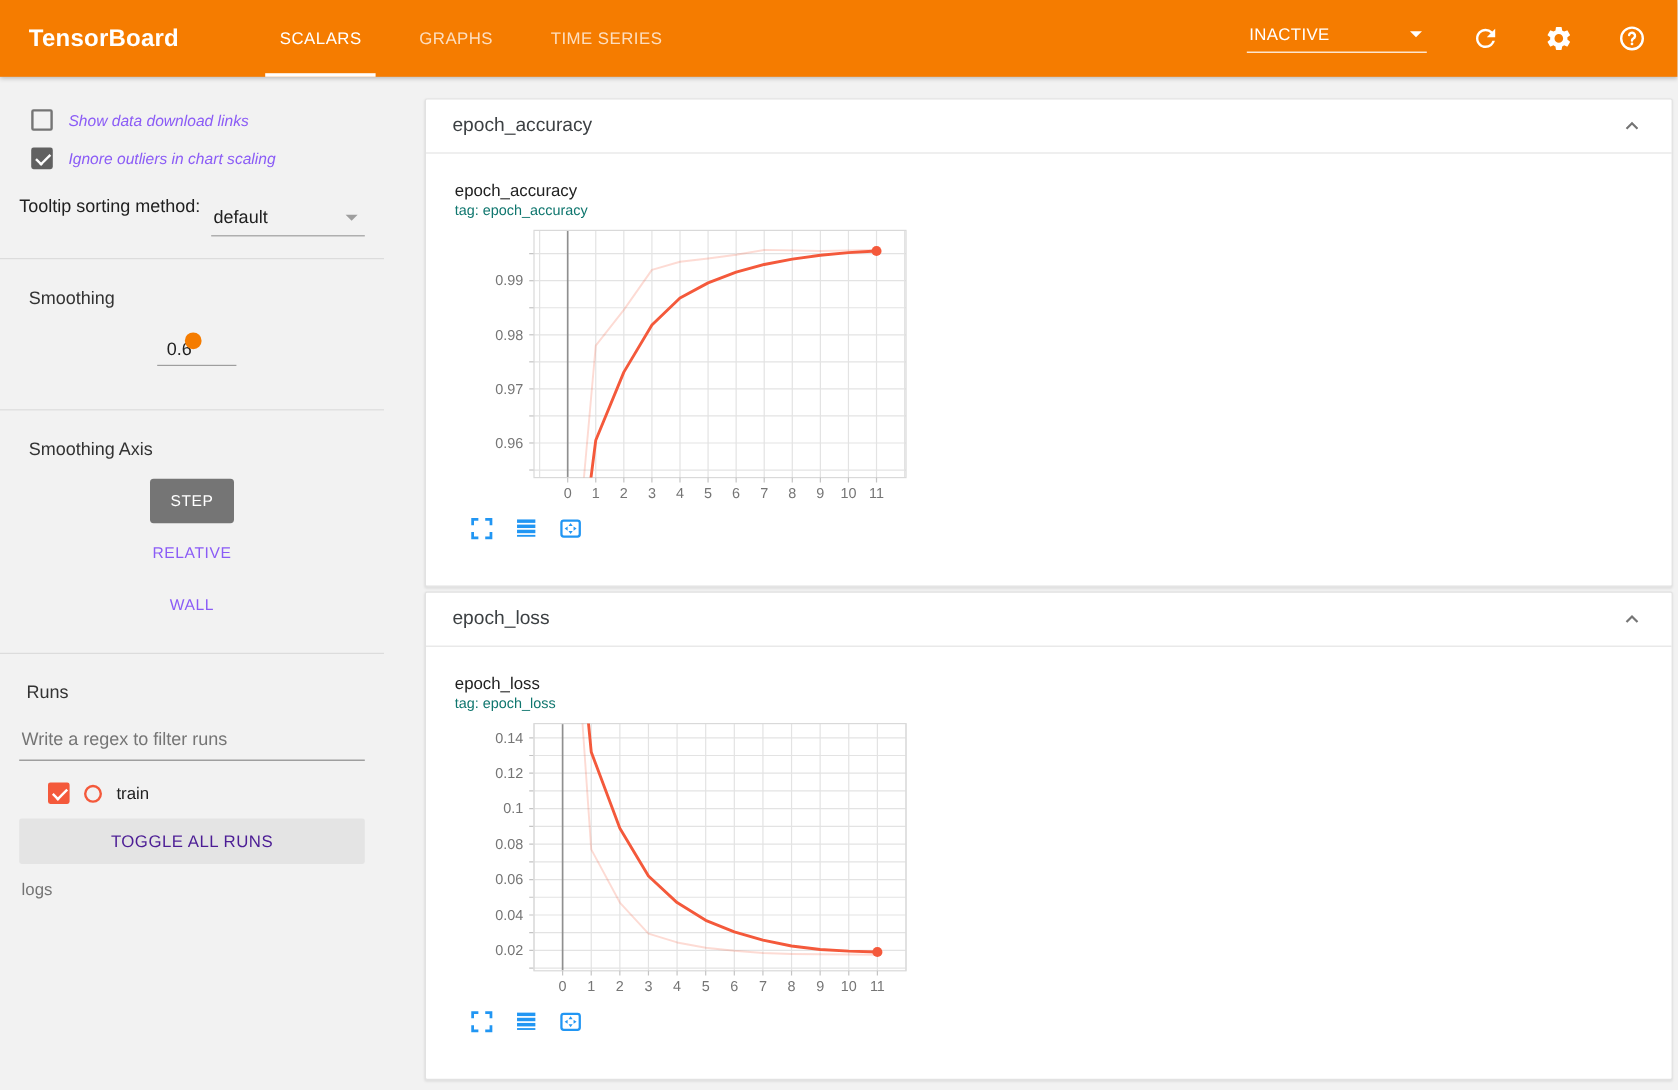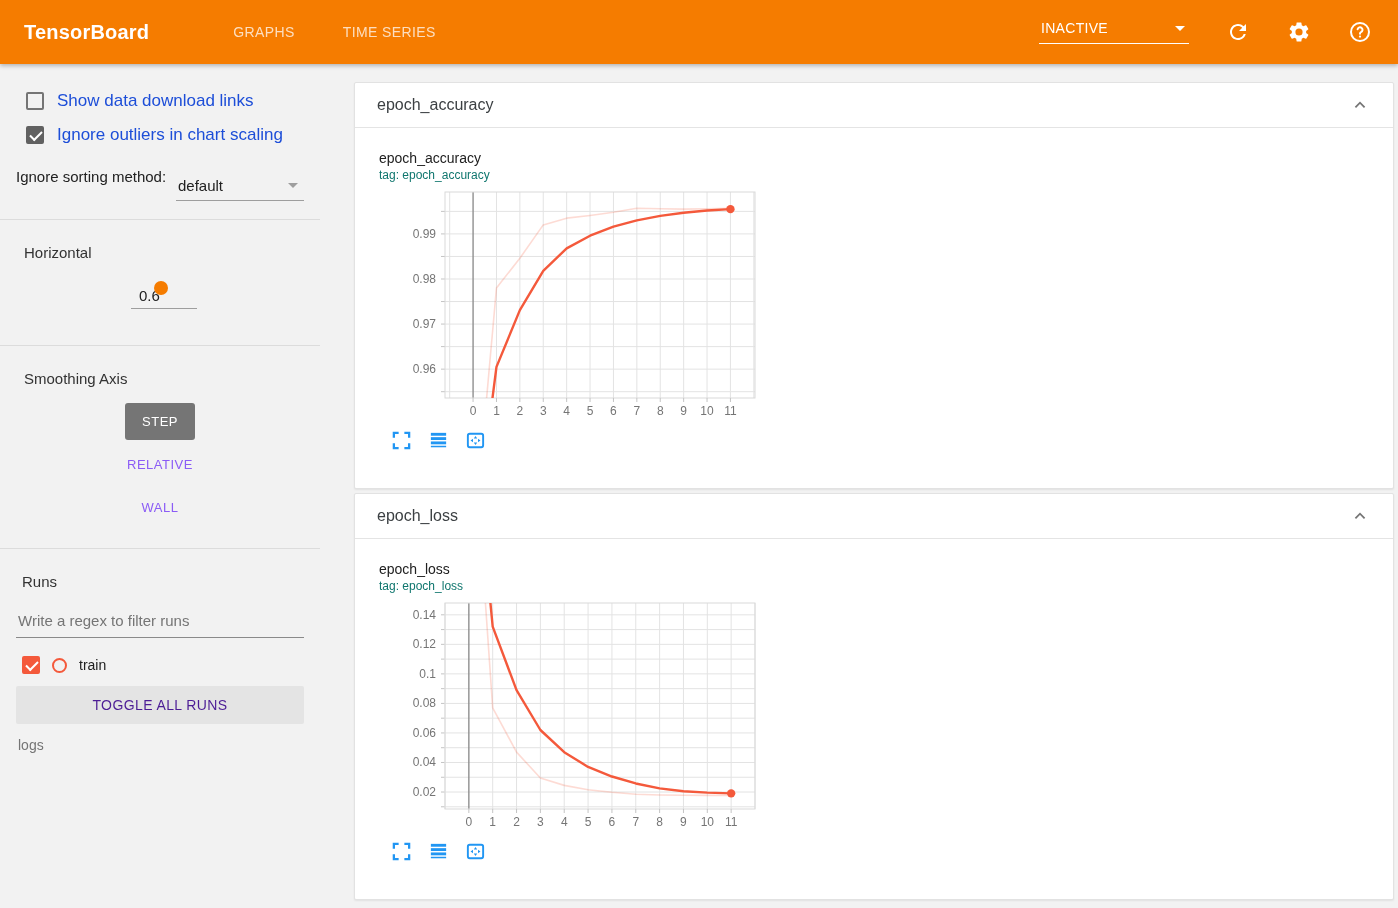--- a/index.html
+++ b/index.html
@@ -18,21 +18,21 @@
   .caret-down { width: 0; height: 0; border-left: 5px solid transparent; border-right: 5px solid transparent; border-top: 5px solid #fff; }
   .hicon { width: 24px; height: 24px; cursor: pointer; }
 
   
   .layout { display: flex; height: 844px; }
   .sidebar { width: 320px; flex: none; padding-top: 14px; background: #f2f2f2; }
   .side-section { padding: 4px 16px 14px 16px; }
   .divider { border-bottom: 1px solid #dcdcdc; margin: 2px 0 16px 0; }
 
   .checkbox-row { display: flex; align-items: center; gap: 13px; margin: 9px 0 14px 10px; }
-  .checkbox-row .lbl { font-size: 17px; color: #1d4ed8; }
+  .checkbox-row .lbl { font-size: 13px; color: #8b5cf6; font-style: italic; }
   .cb { width: 18px; height: 18px; border: 2px solid #757575; border-radius: 2px; position: relative; flex: none; cursor: pointer; background: #fff0; }
   .cb.checked-gray { background: var(--cbgray,#616161); border-color: var(--cbgray,#616161); }
   .cb.checked-run { background: var(--run,#f4593b); border-color: var(--run,#f4593b); }
   .cb.checked-gray::after, .cb.checked-run::after { content:""; position: absolute; left: 2px; top: 3px; width: 10px; height: 5px; border-left: 2px solid #fff; border-bottom: 2px solid #fff; transform: rotate(-45deg); }
 
   .tooltip-row { display: flex; margin: 22px 0 2px 0; }
   .tooltip-row .lbl { width: 160px; font-size: 15px; line-height: 1.35; color: #212121; }
   .select-box { flex: 1; border-bottom: 1px solid #9e9e9e; display: flex; align-items: center; justify-content: space-between; padding: 2px 6px 6px 2px; font-size: 15px; align-self: flex-start; margin-top: 8px; cursor: pointer; }
   .caret-gray { width: 0; height: 0; border-left: 5px solid transparent; border-right: 5px solid transparent; border-top: 5px solid #9e9e9e; }
 
@@ -42,21 +42,21 @@
   .slider-fill { position: absolute; left: 0; top: 0; height: 2px; background: var(--header,#f57c00); }
   .slider-thumb { position: absolute; top: -6px; width: 14px; height: 14px; border-radius: 50%; background: var(--header,#f57c00); cursor: pointer; }
   .slider-value { width: 66px; font-size: 15px; border-bottom: 1px solid #9e9e9e; padding: 0 4px 4px 8px; }
 
   .axis-btns { display: flex; align-items: center; gap: 6px; margin: 16px 0 6px 0; flex-direction: column; }
   .axis-btn { font-size: 13px; letter-spacing: .5px; color: #8b5cf6; padding: 11px 17px; border-radius: 3px; cursor: pointer; }
   .axis-btn.active { background: #757575; color: #fff; }
 
   .runs-filter { width: 100%; border: none; outline: none; background: transparent; border-bottom: 1px solid #8a8a8a; font-size: 15px; padding: 10px 2px 8px 2px; margin: 8px 0 14px 0; color: #212121; font-family: "Liberation Sans", sans-serif; }
   .runs-filter::placeholder { color: #757575; }
-  .run-row { display: flex; align-items: center; gap: 12px; margin: 4px 0 12px 6px; }
+  .run-row { display: flex; align-items: center; gap: 12px; margin: 4px 0 12px 24px; }
   .run-circle { width: 15px; height: 15px; border: 2px solid var(--run,#f4593b); border-radius: 50%; flex: none; cursor: pointer; }
   .run-name { font-size: 14px; color: #212121; }
   .toggle-all { display: block; width: 100%; background: #e4e4e4; border: none; border-radius: 2px; color: #4c1d95; font-size: 14px; letter-spacing: .4px; padding: 11px 12px; cursor: pointer; font-family: "Liberation Sans", sans-serif; }
   .logdir { font-size: 14px; color: #757575; margin: 13px 0 0 2px; }
 
   
   .main { flex: 1; padding: 18px 4px 0 34px; overflow: hidden; }
   .card { background: #fff; border: 1px solid #e2e2e2; border-radius: 2px; box-shadow: 0 1px 2px rgba(0,0,0,.07); margin-bottom: 4px; }
   .card-header { height: 45px; display: flex; align-items: center; padding: 0 22px; border-bottom: 1px solid #e4e4e4; }
   .card-title { font-size: 16px; color: #3c4043; }
@@ -68,20 +68,21 @@
   svg text { font-family: "Liberation Sans", sans-serif; }
   .chart-toolbar { display: flex; align-items: center; gap: 16px; margin: 10px 0 0 12px; }
   .ticon { width: 21px; height: 21px; cursor: pointer; }
 </style>
 </head>
 <body>
 
 <div class="header">
   <div class="logo">TensorBoard</div>
   <nav class="tabs">
+    <div class="tab active">SCALARS</div>
     <div class="tab">GRAPHS</div>
     <div class="tab">TIME SERIES</div>
   </nav>
   <div class="header-right">
     <div class="status-select">
       <span>INACTIVE</span>
       <span class="caret-down"></span>
     </div>
     <svg class="hicon" viewBox="0 0 24 24">
       <path fill="#fff" d="M17.65 6.35A7.96 7.96 0 0 0 12 4c-4.42 0-7.99 3.58-7.99 8S7.58 20 12 20c3.73 0 6.84-2.55 7.73-6h-2.08A5.99 5.99 0 0 1 12 18c-3.31 0-6-2.69-6-6s2.69-6 6-6c1.66 0 3.14.69 4.22 1.78L13 11h7V4l-2.35 2.35z"></path>
@@ -103,31 +104,31 @@
     <div class="side-section">
       <div class="checkbox-row">
         <span class="cb"></span>
         <span class="lbl">Show data download links</span>
       </div>
       <div class="checkbox-row">
         <span class="cb checked-gray"></span>
         <span class="lbl">Ignore outliers in chart scaling</span>
       </div>
       <div class="tooltip-row">
-        <div class="lbl">Ignore sorting method:</div>
+        <div class="lbl">Tooltip sorting method:</div>
         <div class="select-box">
           <span>default</span>
           <span class="caret-gray"></span>
         </div>
       </div>
     </div>
     <div class="divider"></div>
 
     <div class="side-section">
-      <div class="section-title">Horizontal</div>
+      <div class="section-title">Smoothing</div>
       <div class="slider-row">
         <div class="slider-track">
           <div class="slider-fill" style="width: 60%;"></div>
           <div class="slider-thumb" style="left: calc(60% - 7px);"></div>
         </div>
         <div class="slider-value">0.6</div>
       </div>
     </div>
     <div class="divider"></div>
 

